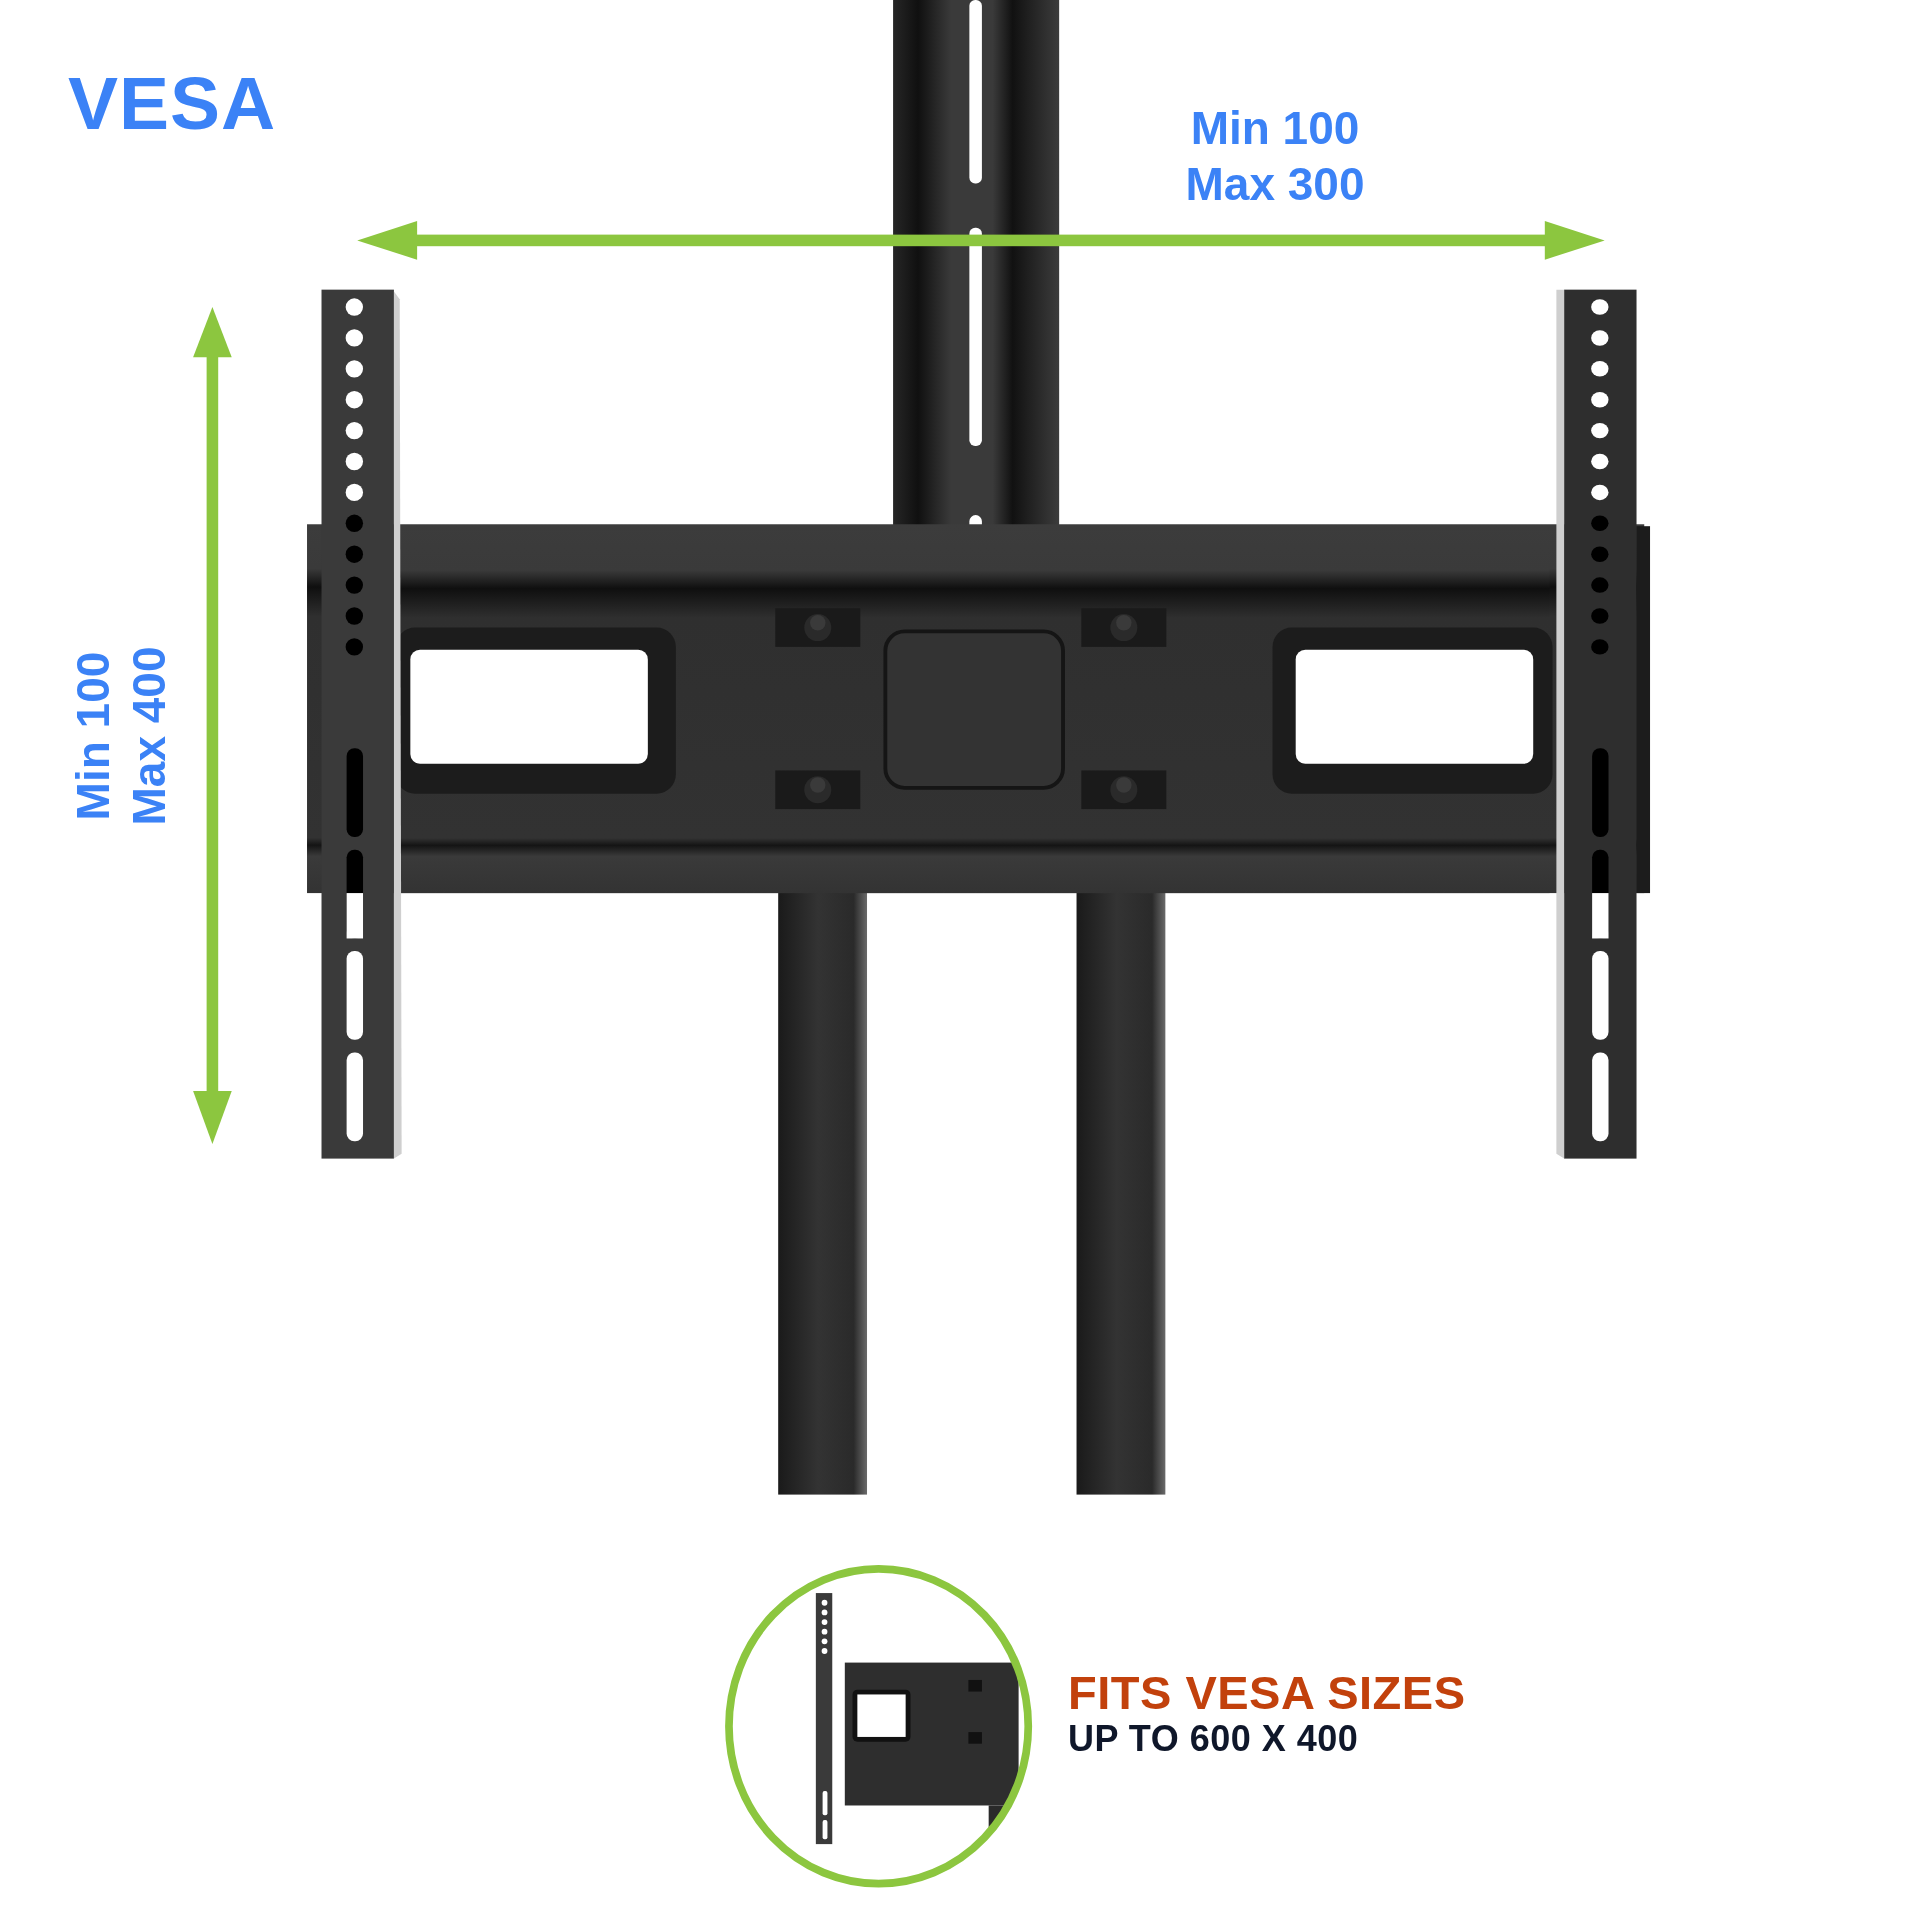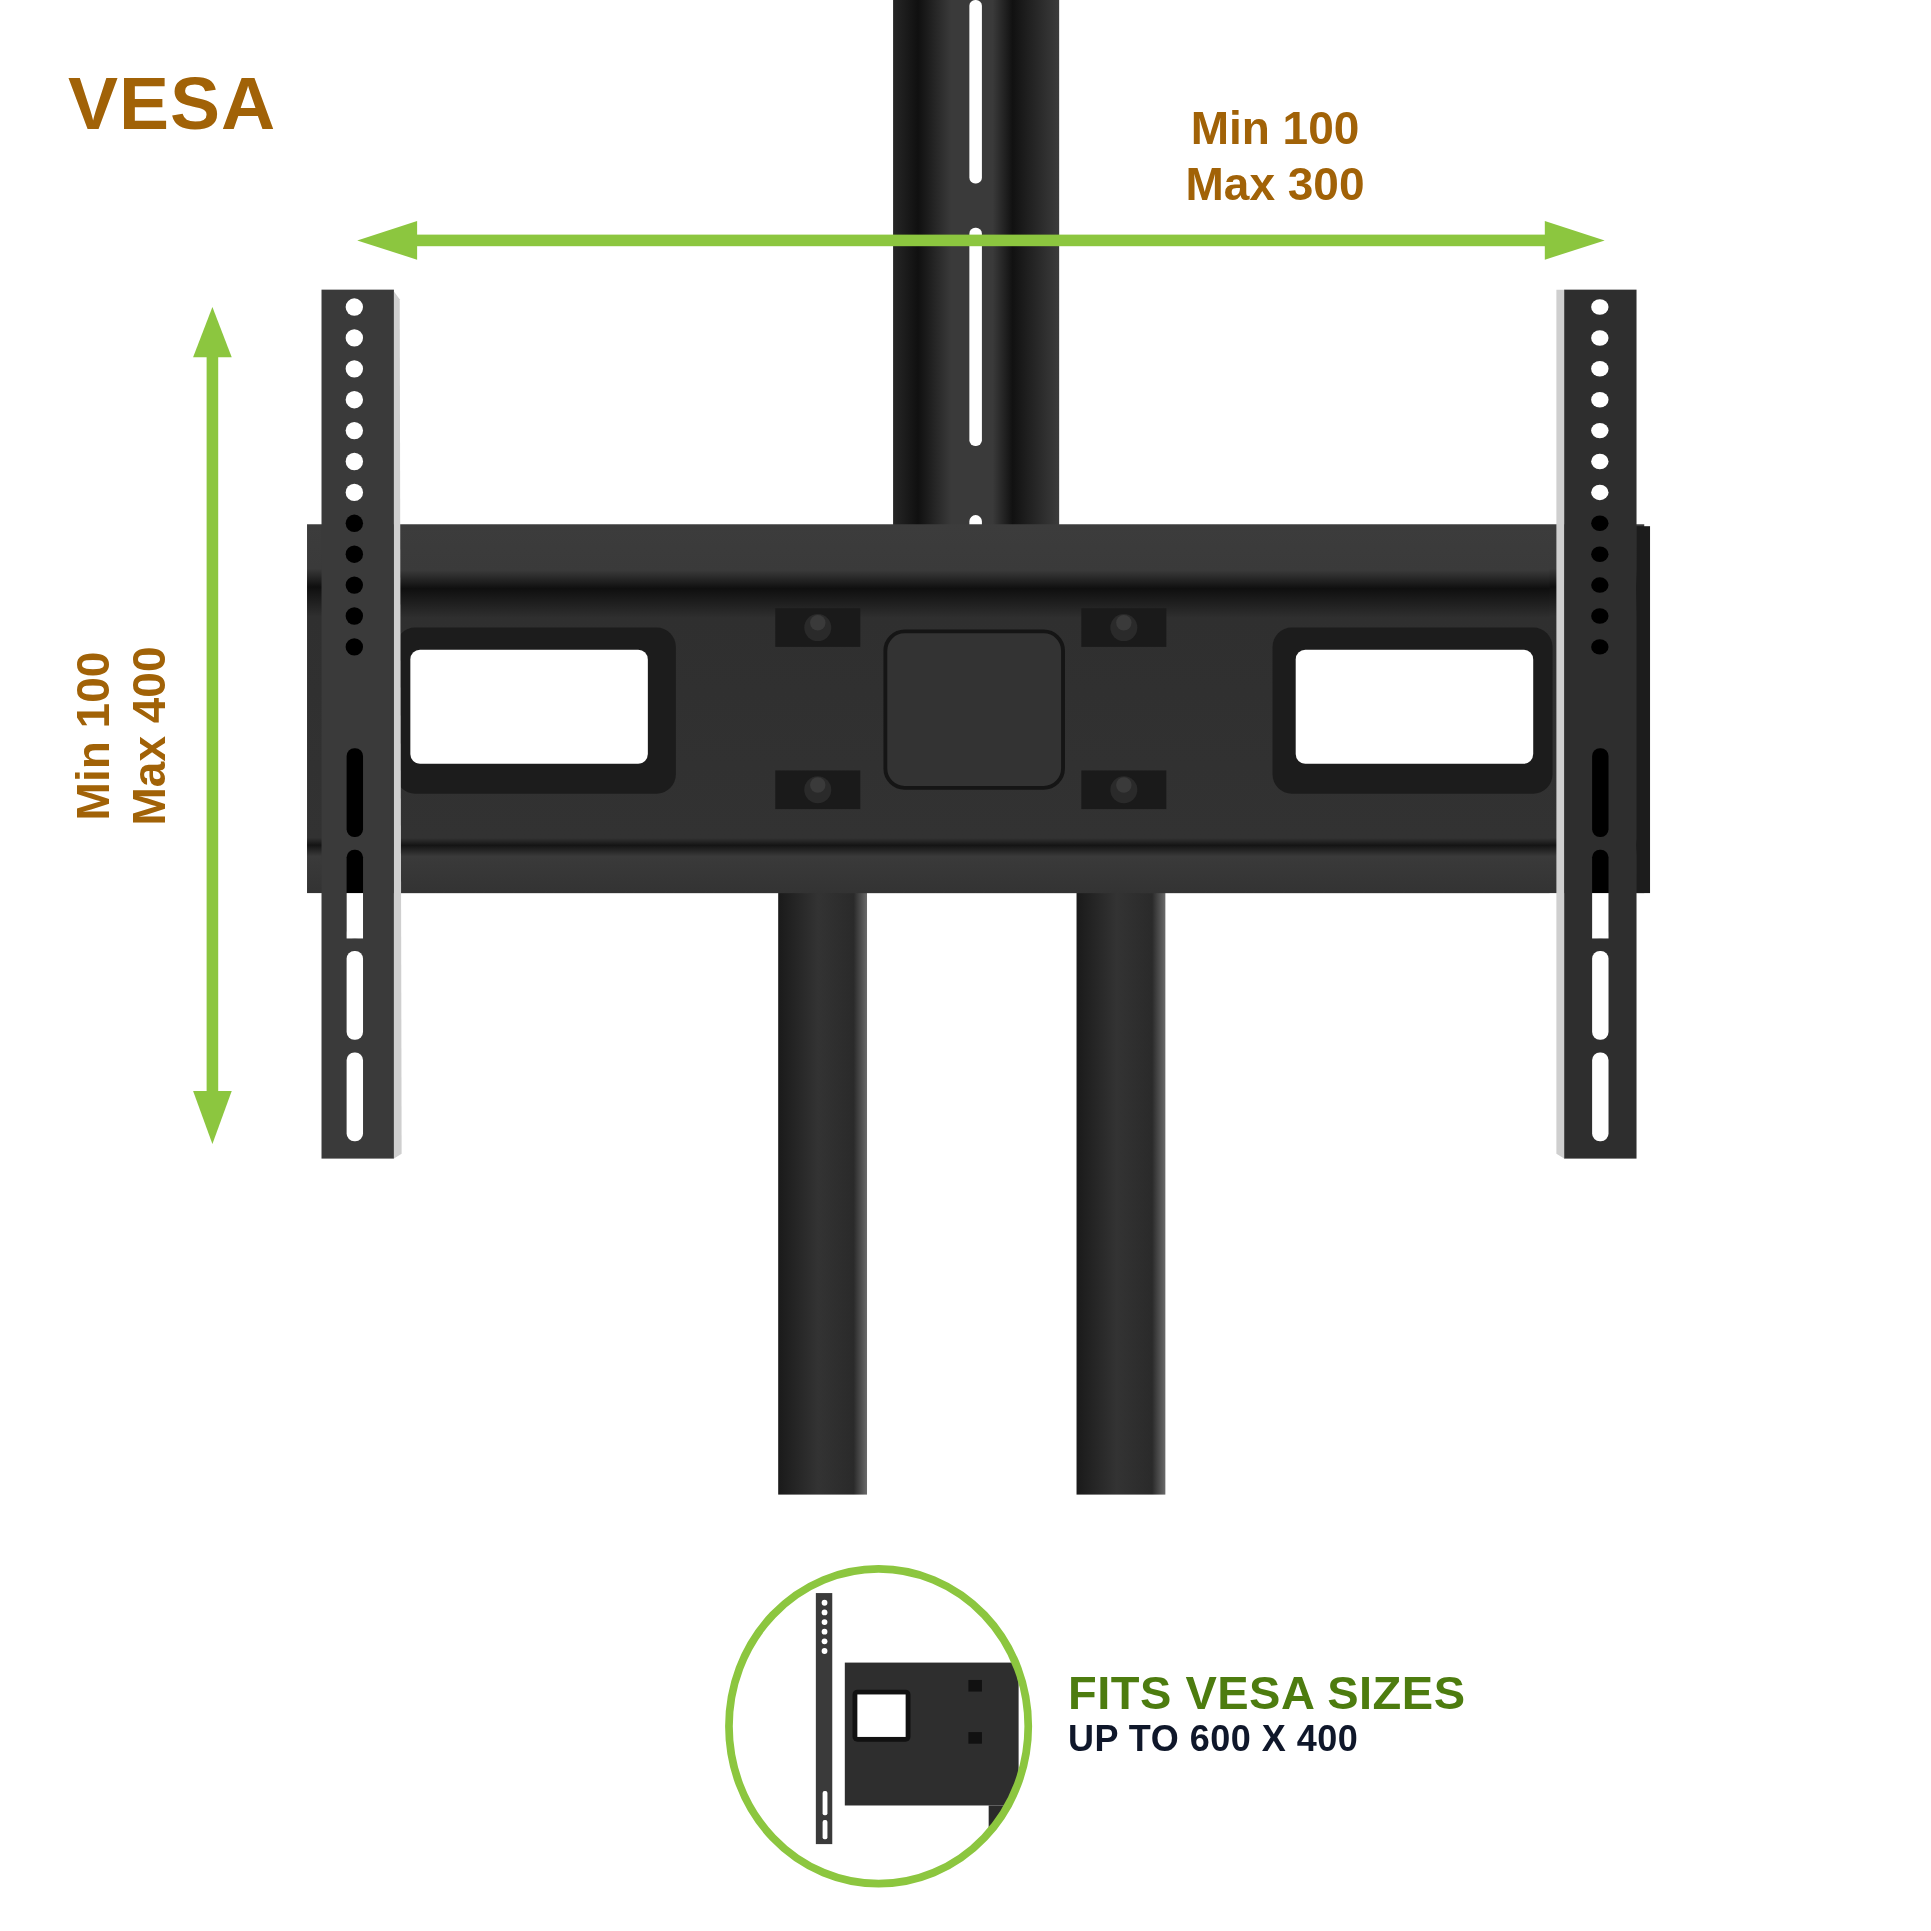--- a/index.html
+++ b/index.html
@@ -1,28 +1,28 @@
 <!DOCTYPE html>
 <html><head>
 <meta charset="utf-8">
 <style>
   html, body { margin:0; padding:0; background:#ffffff; }
   body { width:1931px; height:1931px; position:relative; overflow:hidden;
          font-family:"Liberation Sans", "DejaVu Sans", sans-serif; }
-  .green-text { color:#a16207; font-weight:700; }
+  .green-text { color:#3b82f6; font-weight:700; }
   #title { position:absolute; left:68px; top:60px; font-size:75px; letter-spacing:1px; }
   #h-label { position:absolute; left:1159px; top:100px; width:232px; text-align:center;
              font-size:46px; line-height:56px; }
   #v-label { position:absolute; left:58px; top:630px; width:126px; height:212px; }
   #v-label .inner { position:absolute; left:50%; top:50%; width:212px;
                     transform:translate(-50%,-50%) rotate(-90deg); text-align:center;
                     font-size:46px; line-height:56px; }
   #diagram { position:absolute; left:0; top:0; }
   #badge-text { position:absolute; left:1068px; top:1665px; }
-  #badge-title { font-size:47px; color:#4d7c0f; font-weight:700; letter-spacing:0.5px; }
+  #badge-title { font-size:47px; color:#c2410c; font-weight:700; letter-spacing:0.5px; }
   #badge-sub { font-size:36px; color:#0f172a; font-weight:700; margin-top:-1.9px; letter-spacing:0.5px; }
 </style>
 </head>
 <body>
 
 <div id="title" class="green-text">VESA</div>
 
 <div id="h-label" class="green-text">
   <div>Min 100</div>
   <div>Max 300</div>

